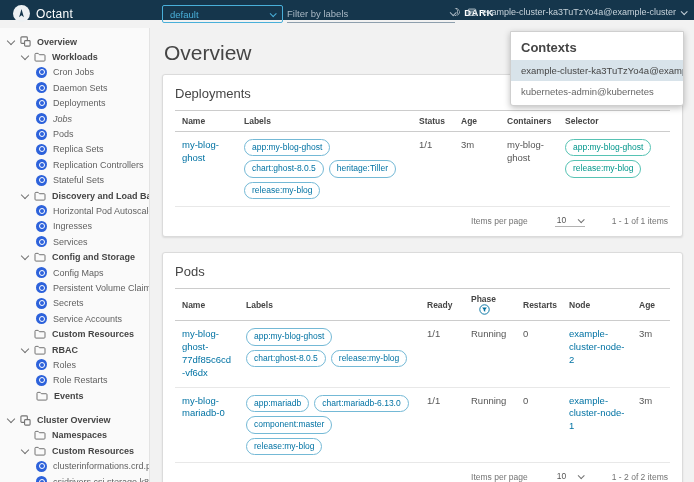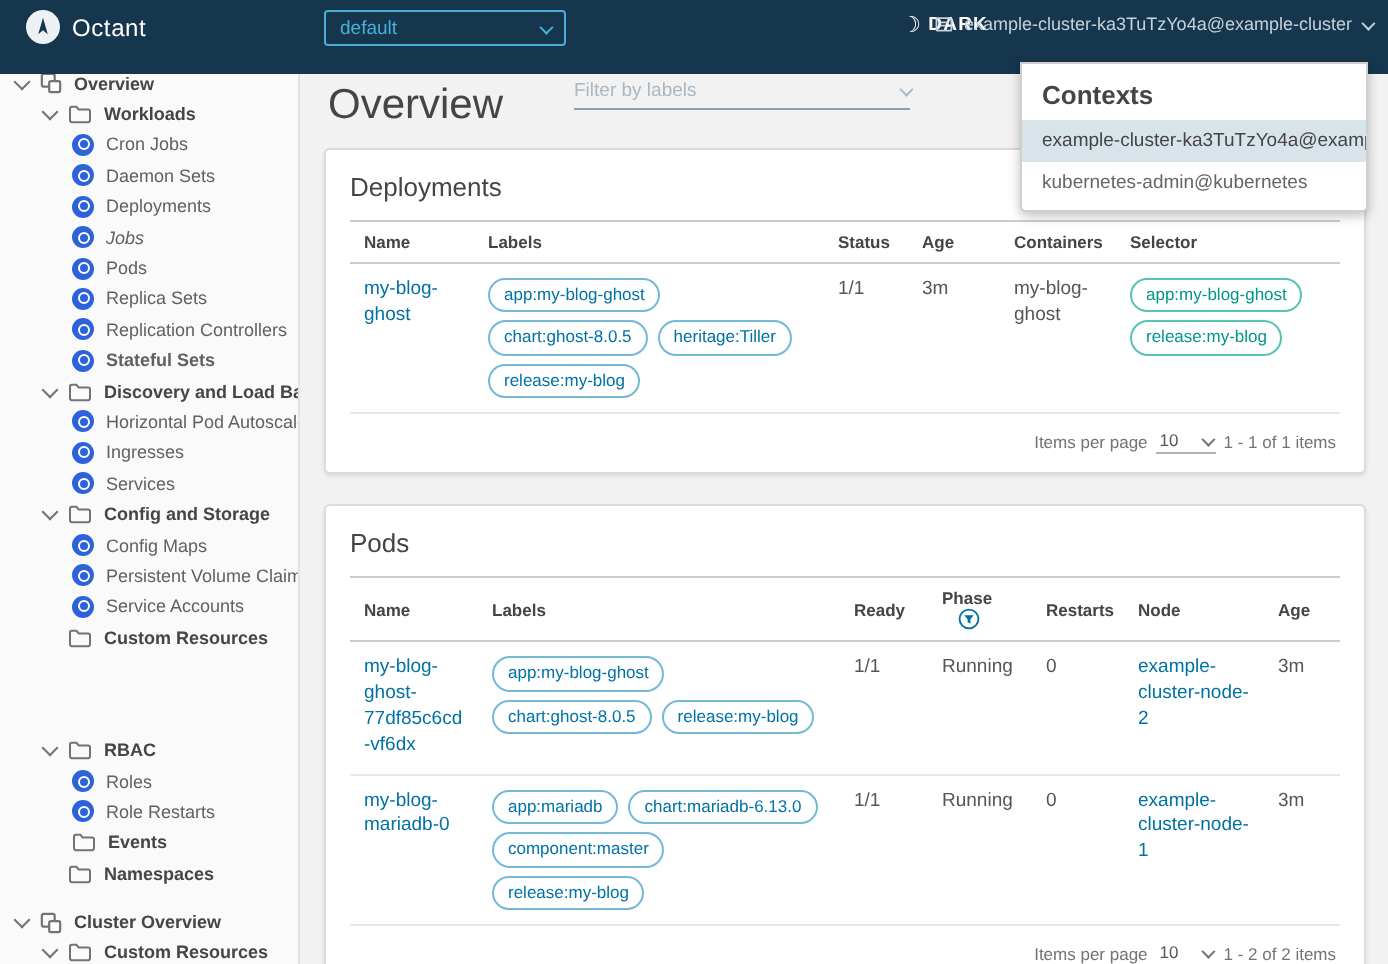--- a/index.html
+++ b/index.html
@@ -1,26 +1,26 @@
 <!DOCTYPE html>
 <html><head>
 <meta charset="utf-8">
 <style>
   * { box-sizing: border-box; margin: 0; padding: 0; }
   html,body { width:694px; height:482px; overflow:hidden; }
   body { font-family:"Liberation Sans", sans-serif; background:#F2F2F2; position:relative; }
 
   
-  .header { position:absolute; top:0; left:0; right:0; height:37px; background:#15364C; z-index:20; }
+  .header { position:absolute; top:0; left:0; right:0; height:20px; background:#15364C; z-index:20; }
   .logo { position:absolute; left:13px; top:5px; width:17px; height:17px; background:#EDF1F3; border-radius:50%; display:flex; align-items:center; justify-content:center; }
   .app-title { position:absolute; left:36px; top:7px; color:#FFFFFF; font-size:12px; letter-spacing:0.3px; }
   .ns-select { position:absolute; left:162px; top:5px; width:121px; height:18px; border:1px solid #49AFD9; border-radius:2px; color:#49AFD9; font-size:9.5px; display:flex; align-items:center; padding:0 7px; cursor:pointer; }
   .ns-select .grow { flex:1; }
   .chev { width:5px; height:5px; border-right:1.3px solid currentColor; border-bottom:1.3px solid currentColor; transform:rotate(45deg) translateY(-1px); display:inline-block; }
-  .filter-wrap { position:absolute; left:287px; top:5px; width:168px; height:18px; border-bottom:1px solid #8E9FAD; display:flex; align-items:center; color:#A9B8C4;margin-top:32px; }
+  .filter-wrap { position:absolute; left:287px; top:5px; width:168px; height:18px; border-bottom:1px solid #8E9FAD; display:flex; align-items:center; color:#A9B8C4; }
   .filter-input { flex:1; background:transparent; border:none; outline:none; color:#CBD6DD; font-size:9.5px; font-family:inherit; }
   .filter-input::placeholder { color:#A9B8C4; opacity:1; }
   .dark-toggle { position:absolute; right:200px; top:6px; color:#FFFFFF; font-size:9.5px; font-weight:bold; letter-spacing:0.6px; display:flex; align-items:center; gap:4px; cursor:pointer; }
   .moon { font-size:11px; font-weight:normal; transform:scaleX(-1); display:inline-block; }
   .cluster-sel { position:absolute; right:8px; top:7px; color:#C6D2DA; font-size:9px; display:flex; align-items:center; gap:5px; cursor:pointer; }
   .cluster-sel .chev { color:#C6D2DA; }
 
   
   .ctx-dd { position:absolute; top:31px; right:10px; width:174px; background:#FFFFFF; border:1px solid #CFCFCF; border-radius:0 0 3px 3px; box-shadow:0 2px 6px rgba(0,0,0,0.25); z-index:30; padding:5px 0 3px; }
   .ctx-title { font-size:13px; font-weight:bold; color:#454545; padding:3px 10px 5px; }
@@ -45,21 +45,21 @@
   .card { background:#FFFFFF; border:1px solid #DBDBDB; border-radius:3px; box-shadow:0 1px 2px rgba(0,0,0,0.10); padding:9px 12px 0; margin-bottom:15px; }
   .card-title { font-size:13px; font-weight:400; color:#454545; margin:2px 0 9px; }
   table { width:100%; border-collapse:collapse; table-layout:fixed; }
   thead th { font-size:8.5px; font-weight:bold; color:#454545; text-align:left; padding:5px 7px; border-top:1px solid #CCCCCC; border-bottom:1px solid #CCCCCC; }
   tbody td { font-size:9.5px; color:#565656; padding:7px; vertical-align:top; border-bottom:1px solid #E8E8E8; line-height:1.35; }
   a.cell-link { color:#0072A3; text-decoration:none; overflow-wrap:anywhere; }
   .tags { display:flex; flex-wrap:wrap; gap:4px 5px; }
   .tag { display:inline-block; border:1px solid #74B9D6; color:#0072A3; background:#FFFFFF; border-radius:9px; padding:2px 7px; font-size:8.5px; white-space:nowrap; cursor:pointer; }
   .tag.selector { border-color:#57C3B4; color:#00968B; }
   .th-filter { display:inline-flex; vertical-align:-2px; margin-left:8px; cursor:pointer; }
-  .card-footer { display:flex; justify-content:flex-end; align-items:center; gap:4px; padding:8px 2px 9px; font-size:8.5px; color:#737373; }
+  .card-footer { display:flex; justify-content:flex-end; align-items:center; gap:27px; padding:8px 2px 9px; font-size:8.5px; color:#737373; }
   .page-size { display:inline-flex; align-items:center; justify-content:space-between; width:30px; border-bottom:1px solid #B3B3B3; padding:0 2px 1px; color:#565656; cursor:pointer; }
   .page-size .chev { color:#737373; }
 </style>
 </head>
 <body>
 
 <div class="header">
   <div class="logo">
     <svg width="11" height="11" viewBox="0 0 12 12">
         <path d="M6 1 L3.4 10 L6 7.8 L8.6 10 Z" fill="#15364C"></path>
@@ -157,21 +157,21 @@
           <span class="k8s-dot"></span>
         </span>
         <span class="t-label">Replica Sets</span>
       </div>
       <div class="tree-item" style="padding-left: 36px;">
         <span class="t-icon">
           <span class="k8s-dot"></span>
         </span>
         <span class="t-label">Replication Controllers</span>
       </div>
-      <div class="tree-item" style="padding-left: 36px; font-weight: bold;">
+      <div class="tree-item" style="padding-left: 36px;">
         <span class="t-icon">
           <span class="k8s-dot"></span>
         </span>
         <span class="t-label">Stateful Sets</span>
       </div>
       <div class="tree-item bold" style="padding-left: 22px;">
         <span class="t-chev"></span>
         <span class="t-icon">
           <svg width="12" height="10" viewBox="0 0 13 11">
             <path d="M1 2.5 Q1 1.5 2 1.5 L4.5 1.5 L5.8 3 L11 3 Q12 3 12 4 L12 9 Q12 10 11 10 L2 10 Q1 10 1 9 Z" fill="none" stroke="#737373" stroke-width="1.1"></path>
@@ -215,32 +215,38 @@
       <div class="tree-item" style="padding-left: 36px;">
         <span class="t-icon">
           <span class="k8s-dot"></span>
         </span>
         <span class="t-label">Persistent Volume Claims</span>
       </div>
       <div class="tree-item" style="padding-left: 36px;">
         <span class="t-icon">
           <span class="k8s-dot"></span>
         </span>
+        <span class="t-label">Secrets</span>
+      </div>
+      <div class="tree-item" style="padding-left: 36px;">
+        <span class="t-icon">
+          <span class="k8s-dot"></span>
+        </span>
         <span class="t-label">Service Accounts</span>
       </div>
       <div class="tree-item bold" style="padding-left: 22px;">
         <span class="t-chev space"></span>
         <span class="t-icon">
           <svg width="12" height="10" viewBox="0 0 13 11">
             <path d="M1 2.5 Q1 1.5 2 1.5 L4.5 1.5 L5.8 3 L11 3 Q12 3 12 4 L12 9 Q12 10 11 10 L2 10 Q1 10 1 9 Z" fill="none" stroke="#737373" stroke-width="1.1"></path>
           </svg>
         </span>
         <span class="t-label">Custom Resources</span>
       </div>
-      <div class="tree-item bold" style="padding-left: 22px; margin-top: 41px;">
+      <div class="tree-item bold" style="padding-left: 22px;">
         <span class="t-chev"></span>
         <span class="t-icon">
           <svg width="12" height="10" viewBox="0 0 13 11">
             <path d="M1 2.5 Q1 1.5 2 1.5 L4.5 1.5 L5.8 3 L11 3 Q12 3 12 4 L12 9 Q12 10 11 10 L2 10 Q1 10 1 9 Z" fill="none" stroke="#737373" stroke-width="1.1"></path>
           </svg>
         </span>
         <span class="t-label">RBAC</span>
       </div>
       <div class="tree-item" style="padding-left: 36px;">
         <span class="t-icon">
@@ -255,39 +261,39 @@
         <span class="t-label">Role Restarts</span>
       </div>
       <div class="tree-item bold" style="padding-left: 24px;">
         <span class="t-chev space"></span>
         <span class="t-icon">
           <svg width="12" height="10" viewBox="0 0 13 11">
             <path d="M1 2.5 Q1 1.5 2 1.5 L4.5 1.5 L5.8 3 L11 3 Q12 3 12 4 L12 9 Q12 10 11 10 L2 10 Q1 10 1 9 Z" fill="none" stroke="#737373" stroke-width="1.1"></path>
           </svg>
         </span>
         <span class="t-label">Events</span>
-      </div>
-      <div class="tree-item bold" style="padding-left: 22px;">
-        <span class="t-chev space"></span>
-        <span class="t-icon">
-          <svg width="12" height="10" viewBox="0 0 13 11">
-            <path d="M1 2.5 Q1 1.5 2 1.5 L4.5 1.5 L5.8 3 L11 3 Q12 3 12 4 L12 9 Q12 10 11 10 L2 10 Q1 10 1 9 Z" fill="none" stroke="#737373" stroke-width="1.1"></path>
-          </svg>
-        </span>
-        <span class="t-label">Namespaces</span>
       </div>
       <div class="tree-item bold gap" style="padding-left: 8px;">
         <span class="t-chev"></span>
         <span class="t-icon">
           <svg width="11" height="11" viewBox="0 0 12 12">
             <rect x="1" y="1" width="7" height="7" rx="1" fill="none" stroke="#737373" stroke-width="1.2"></rect>
             <rect x="5" y="5" width="6" height="6" rx="1" fill="#FAFAFA" stroke="#737373" stroke-width="1.2"></rect>
           </svg>
         </span>
         <span class="t-label">Cluster Overview</span>
+      </div>
+      <div class="tree-item bold" style="padding-left: 22px;">
+        <span class="t-chev space"></span>
+        <span class="t-icon">
+          <svg width="12" height="10" viewBox="0 0 13 11">
+            <path d="M1 2.5 Q1 1.5 2 1.5 L4.5 1.5 L5.8 3 L11 3 Q12 3 12 4 L12 9 Q12 10 11 10 L2 10 Q1 10 1 9 Z" fill="none" stroke="#737373" stroke-width="1.1"></path>
+          </svg>
+        </span>
+        <span class="t-label">Namespaces</span>
       </div>
       <div class="tree-item bold" style="padding-left: 22px;">
         <span class="t-chev"></span>
         <span class="t-icon">
           <svg width="12" height="10" viewBox="0 0 13 11">
             <path d="M1 2.5 Q1 1.5 2 1.5 L4.5 1.5 L5.8 3 L11 3 Q12 3 12 4 L12 9 Q12 10 11 10 L2 10 Q1 10 1 9 Z" fill="none" stroke="#737373" stroke-width="1.1"></path>
           </svg>
         </span>
         <span class="t-label">Custom Resources</span>
       </div>

